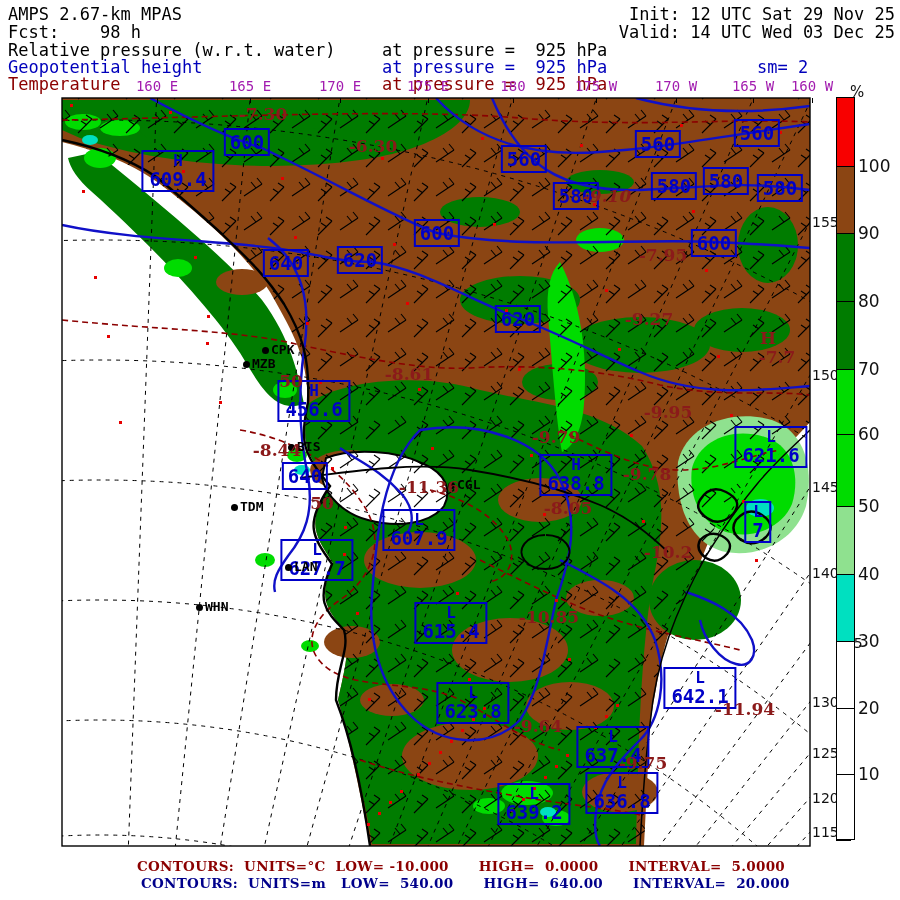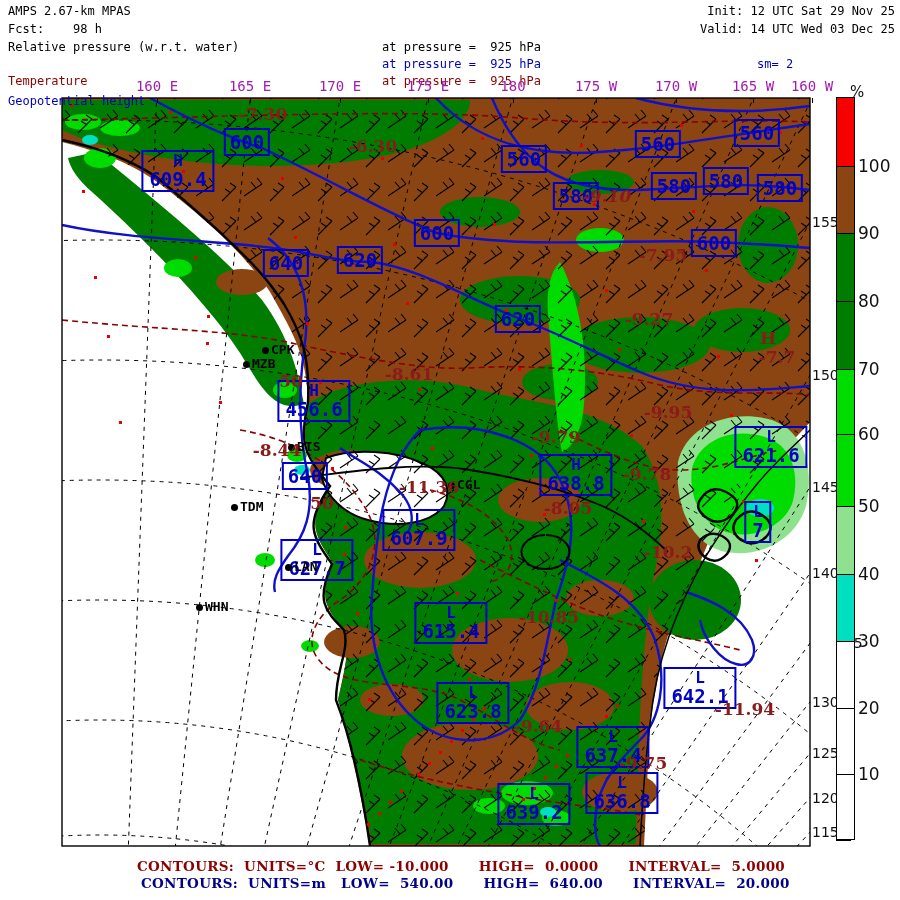--- a/index.html
+++ b/index.html
@@ -1,18 +1,18 @@
 <!DOCTYPE html>
 <html><head>
 <meta charset="utf-8">
 <style>
   html,body{margin:0;padding:0;background:#fff;}
   #stage{position:relative;width:900px;height:900px;background:#ffffff;overflow:hidden;
          font-family:"DejaVu Sans Mono",monospace;}
-  .hdr{position:absolute;white-space:pre;font-size:12px;color:#000;}
+  .hdr{position:absolute;white-space:pre;font-size:17px;color:#000;}
   .hdr.right{right:5px;text-align:right;}
   .row-blue{color:#0000bb;}
   .row-red{color:#8b0000;}
   #map-svg{position:absolute;left:0;top:0;}
   #labels{position:absolute;left:0;top:0;width:900px;height:900px;pointer-events:none;}
   .axis-top{position:absolute;transform:translateX(-50%);font-size:14px;color:#a21caf;white-space:pre;}
   .raxis-num{position:absolute;font-size:14px;color:#111;font-family:"DejaVu Sans",sans-serif;}
   .wbox{position:absolute;width:13px;height:15px;background:#fff;border:1px solid #000;
         font:10px "DejaVu Sans",sans-serif;text-align:center;line-height:15px;color:#000;}
   .cbar{position:absolute;border:1px solid #000;}
@@ -256,21 +256,21 @@
     <rect x="62" y="98" width="748" height="748" fill="none" stroke="#000" stroke-width="1.4"></rect>
   </svg>
 
   <div class="hdr" style="left:8px;top:4px;">AMPS 2.67-km MPAS</div>
   <div class="hdr" style="left:8px;top:22px;">Fcst:    98 h</div>
   <div class="hdr right" style="top:4px;">Init: 12 UTC Sat 29 Nov 25</div>
   <div class="hdr right" style="top:22px;">Valid: 14 UTC Wed 03 Dec 25</div>
 
   <div class="hdr" style="left:8px;top:40px;">Relative pressure (w.r.t. water)</div>
   <div class="hdr" style="left:382px;top:40px;">at pressure =  925 hPa</div>
-  <div class="hdr row-blue" style="left:8px;top:57px;margin-top:37px;">Geopotential height</div>
+  <div class="hdr row-blue" style="left:8px;top:57px;">Geopotential height</div>
   <div class="hdr row-blue" style="left:382px;top:57px;">at pressure =  925 hPa</div>
   <div class="hdr row-blue" style="left:757px;top:57px;">sm= 2</div>
   <div class="hdr row-red" style="left:8px;top:74px;">Temperature</div>
   <div class="hdr row-red" style="left:382px;top:74px;">at pressure =  925 hPa</div>
 
   <div id="labels">
       <div class="axis-top" style="left: 157px; top: 78px;">160 E</div>
       <div class="tick-top" style="left: 157px; top: 98px;"></div>
       <div class="axis-top" style="left: 250px; top: 78px;">165 E</div>
       <div class="tick-top" style="left: 250px; top: 98px;"></div>

